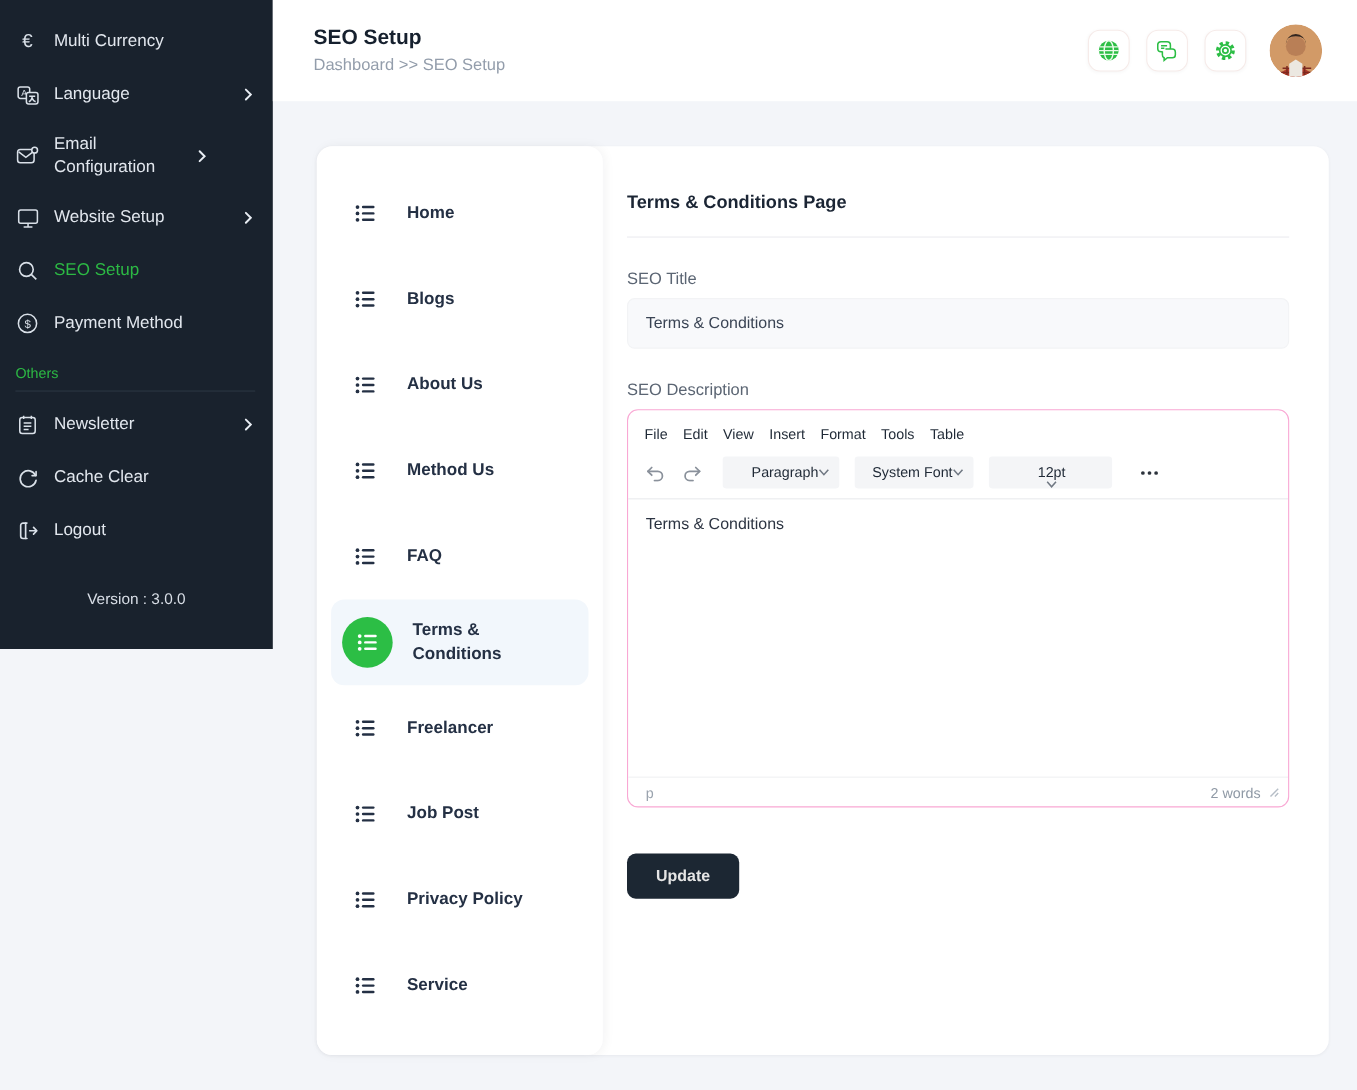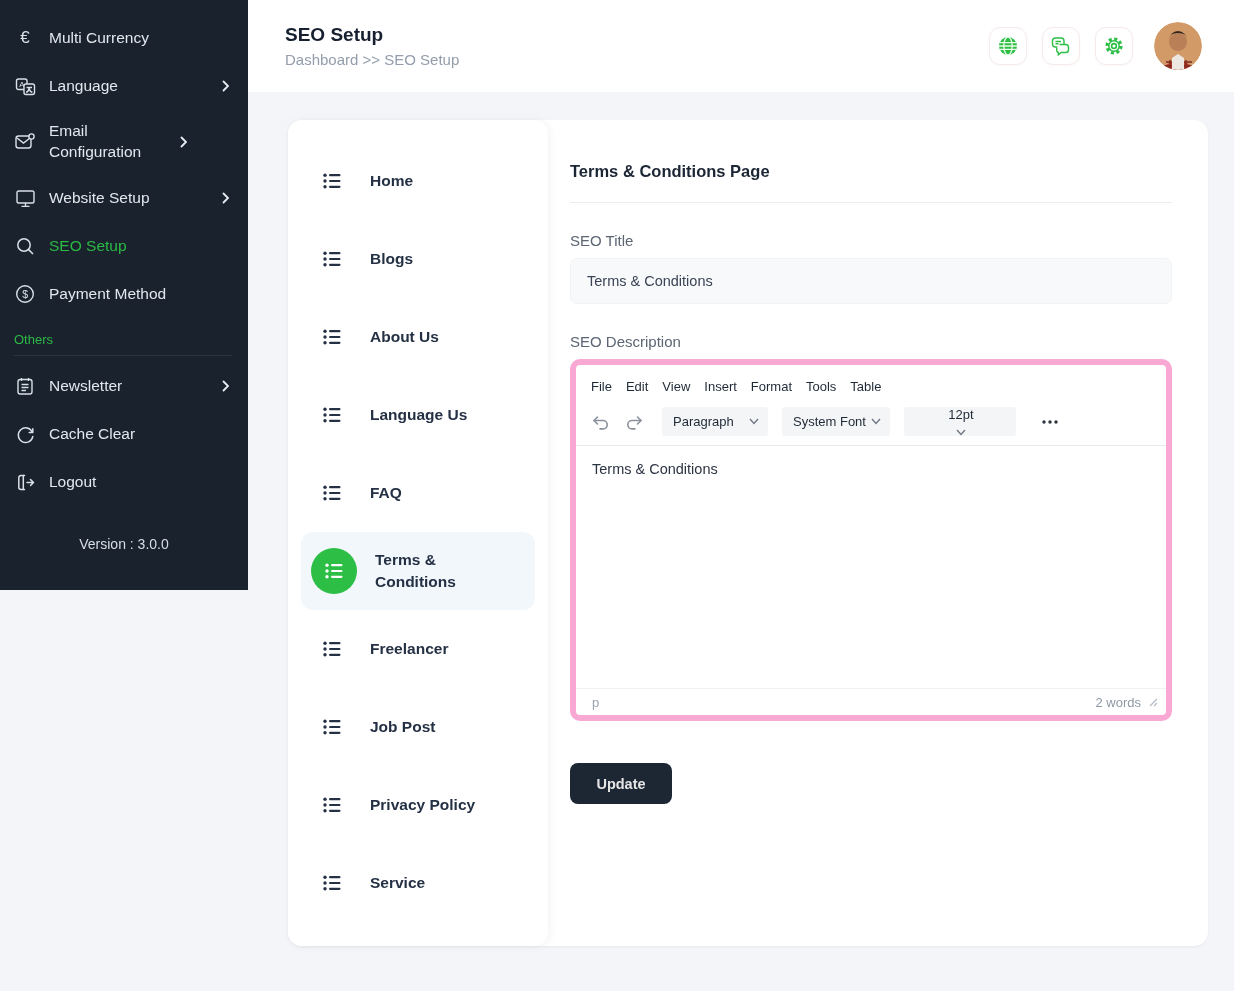--- a/index.html
+++ b/index.html
@@ -42,21 +42,21 @@
   .tb-crumb { font-size:15px; color:#939dab; margin-top:5px; }
   .tb-actions { margin-left:auto; display:flex; align-items:center; gap:15px; }
   .tb-btn {
     width:38px; height:38px; border-radius:11px; background:#fff;
     border:1px solid #f6ebe9; box-shadow:0 1px 3px rgba(0,0,0,.03);
     display:flex; align-items:center; justify-content:center; cursor:pointer;
   }
   .avatar { width:48px; height:48px; border-radius:50%; overflow:hidden; margin-left:6px; cursor:pointer; }
   
   .card {
-    position:absolute; left:288px; top:120px; width:920px; height:826px;
+    position:absolute; left:288px; top:133px; width:920px; height:826px;
     background:#fff; border-radius:14px; display:flex;
     box-shadow:0 1px 3px rgba(16,24,40,.05);
   }
   .subnav {
     width:260px; flex:0 0 260px; padding-top:22px;
     border-radius:14px; box-shadow:2px 0 10px rgba(16,24,40,.05);
     background:#fff;
   }
   .sub-item {
     height:78px; display:flex; align-items:center; gap:28px;
@@ -77,33 +77,33 @@
   .content { flex:1; padding:42px 36px 11px 22px; }
   .page-heading { font-size:16.5px; font-weight:700; color:#1b2534; }
   .hdivider { border:none; border-top:1px solid #ececf0; margin-top:21px; }
   .field-label { margin-top:29px; font-size:15px; color:#5b6573; }
   .seo-input {
     margin-top:9px; width:100%; height:46px; border:1px solid #f2f3f5;
     background:#f8f9fb; border-radius:7px; padding:0 16px;
     font-size:14.5px; color:#3a4454; font-family:inherit; outline:none;
   }
   .editor {
-    margin-top:9px; height:362px; border:6px solid #f9a8d4; border-radius:10px;
+    margin-top:9px; height:362px; border:1px solid #f9a8d4; border-radius:10px;
     display:flex; flex-direction:column; background:#fff; overflow:hidden;
   }
   .mce-menubar { display:flex; align-items:center; padding:10px 8px 2px 8px; }
   .mce-menu-item { font-size:13px; color:#1f2936; padding:4px 7px; border-radius:3px; cursor:pointer; }
   .mce-toolbar { display:flex; align-items:center; gap:6px; padding:7px 10px 9px 10px; border-bottom:1px solid #e8eaed; }
   .mce-iconbtn {
     width:28px; height:28px; display:flex; align-items:center; justify-content:center;
     border-radius:3px; cursor:pointer; color:#878f99;
   }
   .mce-select {
     height:29px; background:#f4f5f7; border-radius:3px; display:flex; align-items:center;
-    justify-content:space-between; padding:0 9px 0 11px; font-size:13px; color:#1f2936;
+    justify-content:flex-end; padding:0 9px 0 11px; font-size:13px; color:#1f2936;
     cursor:pointer; margin-left:8px;
   }
   .mce-select.w1{ width:106px; } .mce-select.w2{ width:108px; } .mce-select.w3{ width:112px; margin-right:14px;flex-direction:column; }
   .mce-body { flex:1; padding:15px 16px; font-size:14.5px; color:#2c3442; cursor:text; }
   .mce-status {
     height:27px; border-top:1px solid #eff1f3; display:flex; align-items:center;
     padding:0 8px 0 16px; font-size:13px; color:#9aa3ae;
   }
   .mce-wordcount { margin-left:auto; color:#8f99a5; }
   .mce-grip { margin-left:7px; display:flex; cursor:nwse-resize; }
@@ -333,21 +333,21 @@
       <span class="sub-ico">
         <svg width="20" height="20" viewBox="0 0 20 20" fill="currentColor">
             <circle cx="3" cy="4.2" r="1.7"></circle>
             <rect x="7" y="3.1" width="11.5" height="2.2" rx="1.1"></rect>
             <circle cx="3" cy="10" r="1.7"></circle>
             <rect x="7" y="8.9" width="11.5" height="2.2" rx="1.1"></rect>
             <circle cx="3" cy="15.8" r="1.7"></circle>
             <rect x="7" y="14.7" width="11.5" height="2.2" rx="1.1"></rect>
           </svg>
       </span>
-      <span class="sub-label">Language Us</span>
+      <span class="sub-label">Method Us</span>
     </div>
     <div class="sub-item">
       <span class="sub-ico">
         <svg width="20" height="20" viewBox="0 0 20 20" fill="currentColor">
             <circle cx="3" cy="4.2" r="1.7"></circle>
             <rect x="7" y="3.1" width="11.5" height="2.2" rx="1.1"></rect>
             <circle cx="3" cy="10" r="1.7"></circle>
             <rect x="7" y="8.9" width="11.5" height="2.2" rx="1.1"></rect>
             <circle cx="3" cy="15.8" r="1.7"></circle>
             <rect x="7" y="14.7" width="11.5" height="2.2" rx="1.1"></rect>

